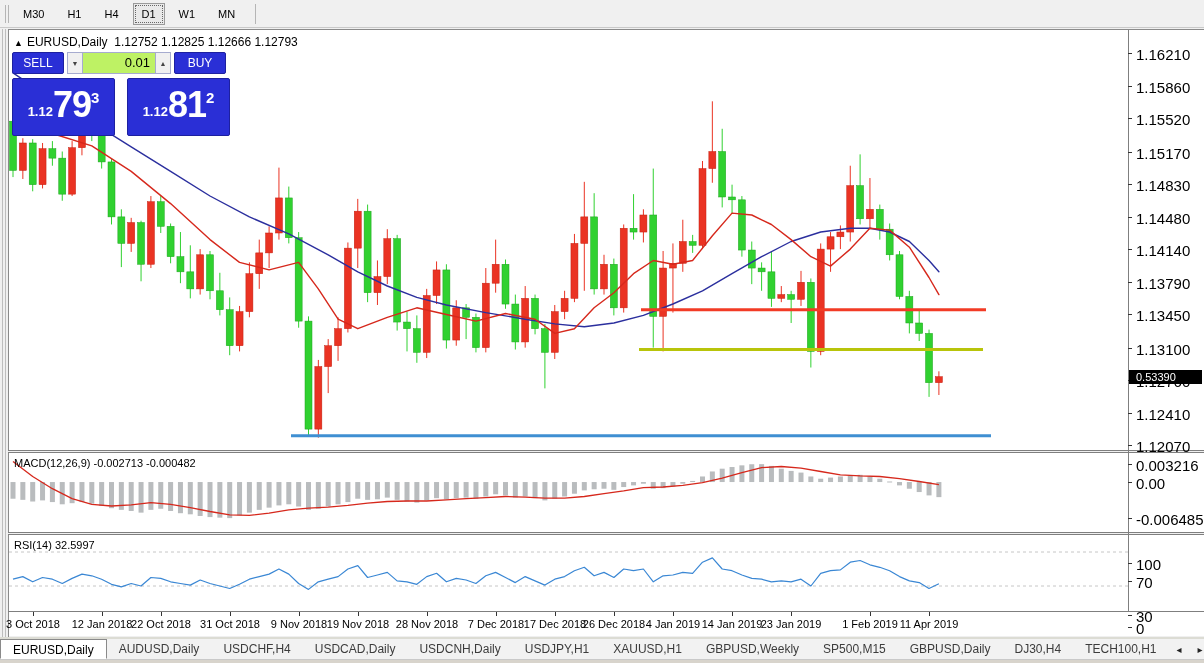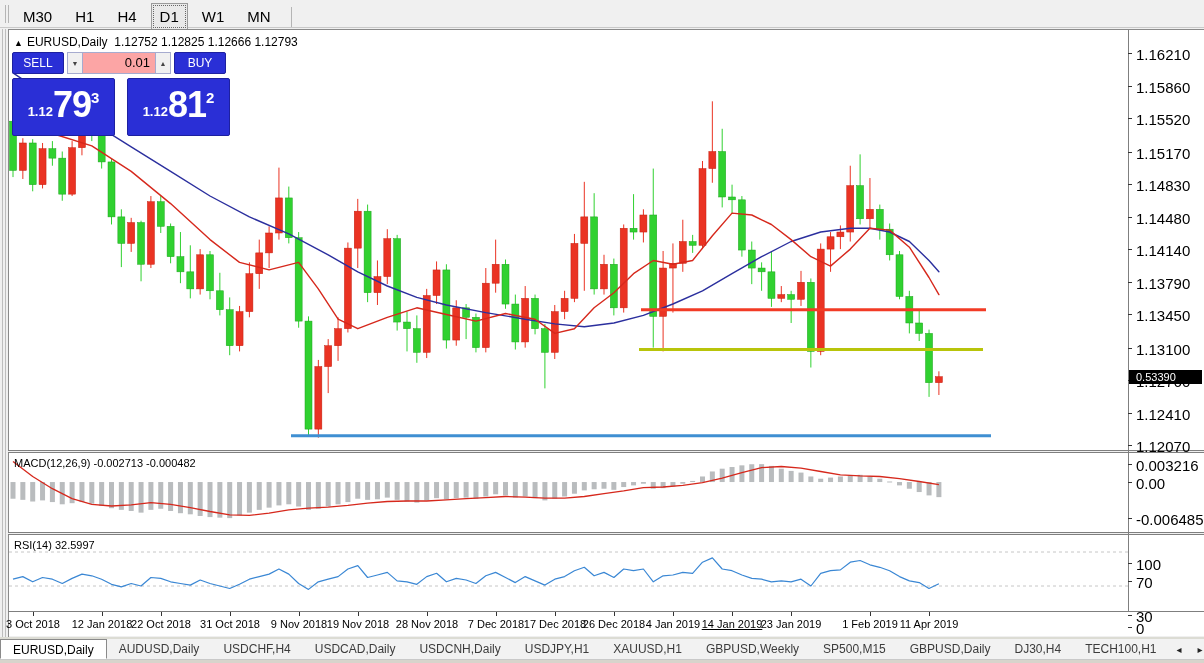--- a/index.html
+++ b/index.html
@@ -6,21 +6,21 @@
   html,body { width:1204px; height:663px; overflow:hidden; background:#f0f0f0;
               font-family:"Liberation Sans", sans-serif; }
   .app { position:relative; width:1204px; height:663px; background:#f0f0f0; }
 
   
   .toolbar { position:absolute; left:0; top:0; width:1204px; height:28px;
              background:#f0f0f0; border-bottom:1px solid #c9c9c9; }
   .tb-grip { position:absolute; left:5px; top:5px; width:4px; height:18px;
              border-left:1px solid #b5b5b5; border-right:1px solid #b5b5b5; }
   .tf-row { position:absolute; left:14px; top:3px; display:flex; align-items:center; }
-  .tf-btn { font-size:15px; color:#000; padding:4px 8px; margin-right:5px;
+  .tf-btn { font-size:11px; color:#000; padding:4px 8px; margin-right:5px;
             border:1px solid transparent; background:transparent; cursor:default; }
   .tf-btn.active { background:#e9e9e9; border:1px solid #9a9a9a;
                    outline:1px dotted #666; outline-offset:-3px; }
   .tb-sep { width:1px; height:20px; background:#b5b5b5; margin-left:6px; }
 
   
   .chart-window { position:absolute; left:0; top:29px; width:1204px; height:608px; }
   .win-border-top { position:absolute; left:8px; top:0; width:1196px; height:1px; background:#8a8a8a; }
   .win-border-left { position:absolute; left:8px; top:0; width:1px; height:608px; background:#8a8a8a; }
   .left-strip { position:absolute; left:0; top:0; width:8px; height:608px; background:#f0f0f0; }
@@ -57,21 +57,21 @@
 
   
   .trade-panel { position:absolute; left:12px; top:23px; width:218px; height:84px; }
   .ocp-btn { background:#2a2fd6; color:#fff; border:1px solid #1d20a0; border-radius:2px;
              display:flex; align-items:center; justify-content:center; cursor:default; }
   .row1 { position:absolute; top:0; left:0; width:218px; height:22px; display:flex; }
   .sell-sm,.buy-sm { width:52px; height:22px; font-size:12px; }
   .spin-grp { display:flex; height:22px; margin:0 3px; }
   .spin-btn { width:16px; height:22px; background:#f0f0f0; border:1px solid #a6abcf;
               font-size:7px; color:#444; display:flex; align-items:center; justify-content:center; }
-  .lot-field { width:72px; height:22px; background:#fca5a5; border-top:1px solid #a6abcf; border-bottom:1px solid #a6abcf;
+  .lot-field { width:72px; height:22px; background:#bef264; border-top:1px solid #a6abcf; border-bottom:1px solid #a6abcf;
                font-size:13px; text-align:right; padding:2px 5px 0 0; color:#000; }
   .row2 { position:absolute; top:26px; left:0; width:218px; height:58px; display:flex; justify-content:space-between; }
   .big-btn { width:103px; height:58px; align-items:flex-start; padding-top:8px; }
   .bp-small { font-size:13px; font-weight:bold; margin-top:17px; }
   .bp-big { font-size:36px; font-weight:bold; line-height:36px; letter-spacing:-1px; }
   .bp-sup { font-size:15px; font-weight:bold; margin-top:2px; }
 
   
   .gap-strip { position:absolute; left:0; top:637px; width:1204px; height:2px; background:#dcdcd4; }
   .tab-bar { position:absolute; left:0; top:639px; width:1204px; height:21px; background:#f2f2f2;
@@ -512,21 +512,21 @@
         <div class="d-label" style="left: 418px;">28 Nov 2018</div>
         <div class="d-tick" style="left: 487px;"></div>
         <div class="d-label" style="left: 487px;">7 Dec 2018</div>
         <div class="d-tick" style="left: 546px;"></div>
         <div class="d-label" style="left: 546px;">17 Dec 2018</div>
         <div class="d-tick" style="left: 605px;"></div>
         <div class="d-label" style="left: 605px;">26 Dec 2018</div>
         <div class="d-tick" style="left: 664px;"></div>
         <div class="d-label" style="left: 664px;">4 Jan 2019</div>
         <div class="d-tick" style="left: 723px;"></div>
-        <div class="d-label" style="left: 723px; text-decoration: underline;">14 Jan 2019</div>
+        <div class="d-label" style="left: 723px;">14 Jan 2019</div>
         <div class="d-tick" style="left: 782px;"></div>
         <div class="d-label" style="left: 782px;">23 Jan 2019</div>
         <div class="d-tick" style="left: 861px;"></div>
         <div class="d-label" style="left: 861px;">1 Feb 2019</div>
         <div class="d-tick" style="left: 920px;"></div>
         <div class="d-label" style="left: 920px;">11 Apr 2019</div>
       </div>
   </div>
 
   <div class="gap-strip"></div>

